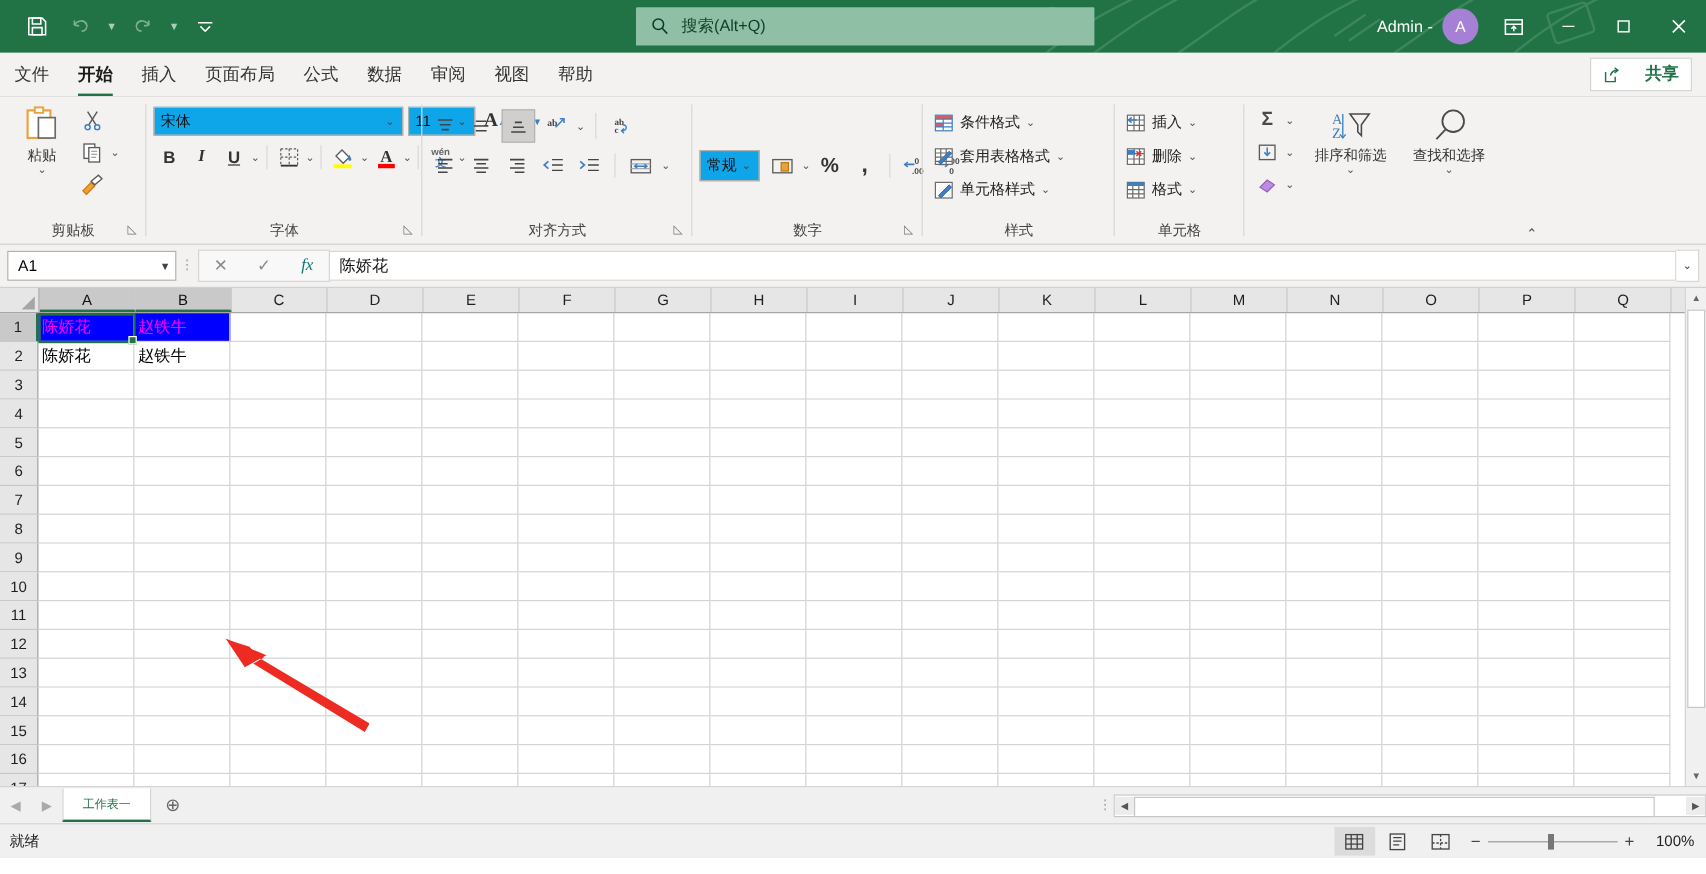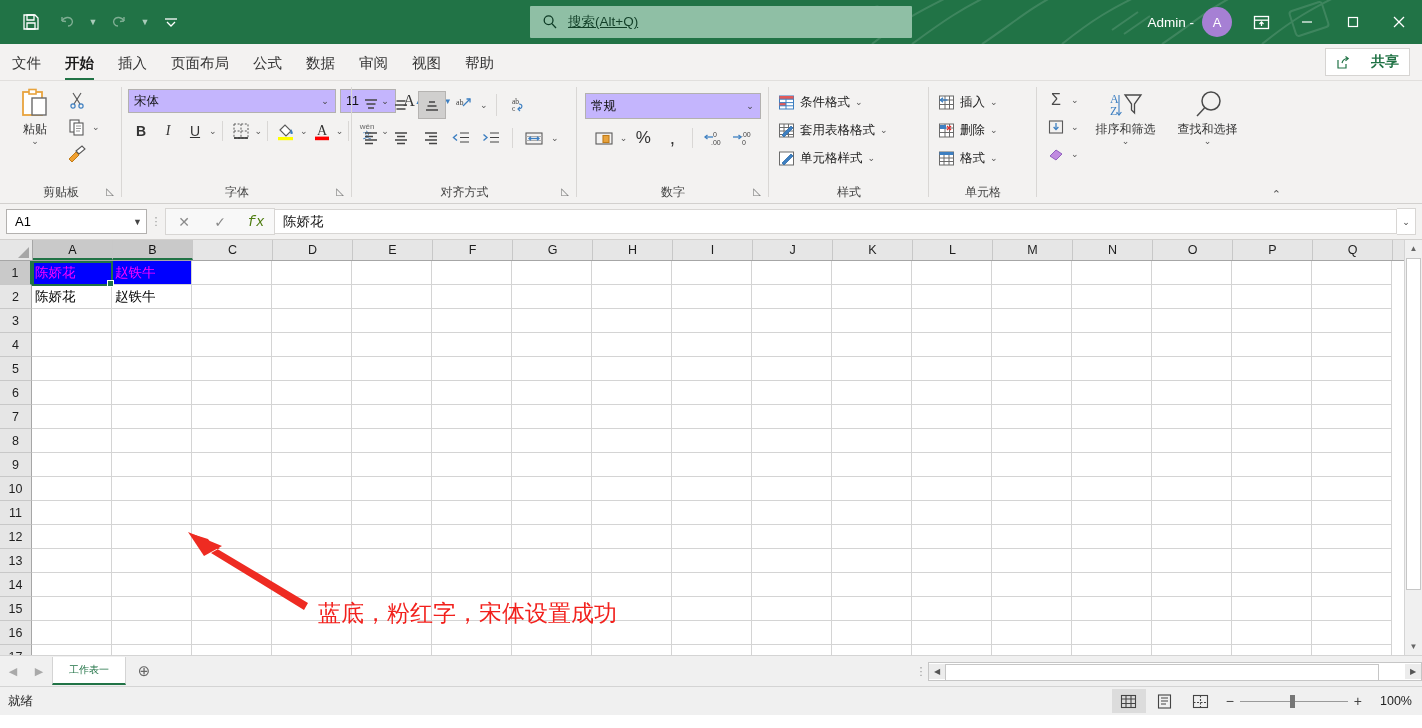--- a/index.html
+++ b/index.html
@@ -25,21 +25,21 @@
     color:#a9cbb9;font-size:9px;}
   .doc-title{
     position:absolute;left:0;right:0;text-align:center;color:#fff;font-size:15px;
     letter-spacing:.2px;pointer-events:none;
   }
   .searchbox{
     position:absolute;left:530px;top:6px;width:382px;height:32px;background:#8fbfa5;
     display:flex;align-items:center;gap:10px;padding:0 12px;box-sizing:border-box;
     border-radius:1px;z-index:3;
   }
-  .searchbox .ph{color:#123f28;font-size:13.5px;text-decoration:underline;}
+  .searchbox .ph{color:#123f28;font-size:13.5px;}
   .title-right{position:absolute;right:0;top:0;height:44px;display:flex;align-items:center;z-index:3;}
   .acct{display:flex;align-items:center;gap:8px;color:#fff;font-size:13.5px;padding-right:6px;}
   .avatar{width:30px;height:30px;border-radius:50%;background:#a680d4;color:#fff;
     display:flex;align-items:center;justify-content:center;font-size:13px;}
   .winbtn{width:46px;height:44px;display:flex;align-items:center;justify-content:center;color:#fff;}
   
   .tabbar{height:36px;background:#f3f2f1;display:flex;align-items:flex-end;position:relative;
     border-bottom:1px solid #e1dfdd;}
   .tab{padding:0 12px;height:34px;line-height:34px;font-size:14.5px;color:#333;position:relative;}
   .tab.active{font-weight:bold;color:#1a1a1a;}
@@ -56,23 +56,23 @@
   .grp-label{height:20px;line-height:18px;text-align:center;font-size:12px;color:#444;position:relative;}
   .grp-label .dl{position:absolute;right:2px;bottom:2px;font-size:10px;color:#777;}
   .grp:after{content:"";position:absolute;right:0;top:6px;bottom:6px;width:1px;background:#d9d7d5;}
   .grp.last:after{display:none;}
   .big{display:flex;flex-direction:column;align-items:center;justify-content:flex-start;
     width:58px;padding-top:2px;font-size:12px;color:#333;}
   .big .cap{margin-top:2px;text-align:center;line-height:13px;}
   .caret{font-size:9px;color:#555;}
   .row{display:flex;align-items:center;gap:2px;}
   .ibtn{display:flex;align-items:center;justify-content:center;min-width:26px;height:26px;
-    font-size:13px;color:#333;}
+    font-size:13px;color:#333;font-weight:bold;}
   .ibtn.sel{background:#d0cfce;border:1px solid #b5b3b1;}
-  .cmb{display:flex;align-items:center;border:1px solid #b3b1af;background:#c4b5fd;height:24px;
+  .cmb{display:flex;align-items:center;border:1px solid #b3b1af;background:#0ea5e9;height:24px;
     box-sizing:border-box;padding:0 2px 0 5px;font-size:12.5px;color:#111;}
   .cmb .cv{flex:1;white-space:nowrap;overflow:hidden;}
   .cmb .cc{width:16px;text-align:center;color:#444;font-size:9px;}
   .vsep{width:1px;align-self:stretch;background:#d9d7d5;margin:3px 4px;}
   .txtitem{display:flex;align-items:center;gap:5px;height:26px;font-size:12.5px;color:#222;padding:0 3px;}
   .collapse{position:absolute;right:6px;bottom:2px;color:#555;font-size:11px;}
   
   .fbar{height:36px;background:#f3f2f1;display:flex;align-items:center;padding:0 6px;
     box-sizing:border-box;border-bottom:1px solid #d2d0ce;}
   .namebox{width:141px;height:25px;border:1px solid #b3b1af;background:#fff;display:flex;
@@ -446,21 +446,21 @@
         <span class="caret">⌄</span>
       </div>
     </div>
     <div class="grp-label">
       <span>对齐方式</span>
       <span class="dl">◺</span>
     </div>
   </div>
 
   <div class="grp" style="width:192px">
-    <div class="grp-body" style="flex-direction:column;gap:6px;padding-top:8px;align-items:center;">
+    <div class="grp-body" style="flex-direction:row;gap:6px;padding-top:8px;align-items:center;">
       <div class="cmb" style="width:176px;height:26px;">
         <span class="cv">常规</span>
         <span class="cc">⌄</span>
       </div>
       <div class="row" style="gap:3px;">
         <div class="ibtn">
           <svg width="20" height="17" viewBox="0 0 20 17" fill="none" stroke="#5a5a5a" stroke-width="1.1">
             <rect x="2" y="3" width="16" height="11"></rect>
               <rect x="9" y="5.5" width="6" height="7" fill="#e8a33d" stroke="#c07b18"></rect>
           </svg>
@@ -613,21 +613,21 @@
 
 <div class="fbar">
   <div class="namebox">
     <span class="nv">A1</span>
     <span style="font-size:9px;color:#444;">▼</span>
   </div>
   <div class="grip">⋮</div>
   <div class="fbtns">
     <div class="fbtn">✕</div>
     <div class="fbtn">✓</div>
-    <div class="fbtn" style="color:#4d7c0f;font-style:italic;font-family:Liberation Mono, monospace;">fx</div>
+    <div class="fbtn" style="color:#0f766e;font-style:italic;font-family:Liberation Serif, serif;">fx</div>
   </div>
   <div class="finput">陈娇花</div>
   <div class="fexp">⌄</div>
 </div>
 
 <div class="sheet">
   <div class="colhdr">
     <div class="corner">
         <div class="tri"></div>
       </div>
@@ -999,21 +999,20 @@
       <div class="selbox">
         <div class="handle"></div>
       </div>
     </div>
   </div>
 
   <svg class="arrow" width="130" height="85" viewBox="0 0 130 85">
     <path d="M6 4 L34 18 L25 23 L118 80 L122 73 L28 17 L22 9 Z" fill="#ee2b22"></path>
     <path d="M2 2 L36 16 L18 26 Z" fill="#ee2b22"></path>
   </svg>
-  <div class="annot">蓝底，粉红字，宋体设置成功</div>
 
   <div class="vscroll">
     <div class="vs-up">▲</div>
     <div class="vs-thumb"></div>
     <div class="vs-dn">▼</div>
   </div>
 </div>
 
 <div class="tabstrip">
   <div class="navbtn">◀</div>

